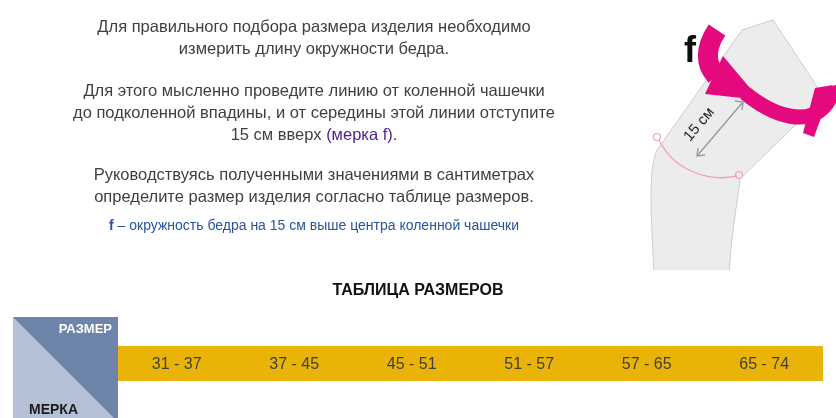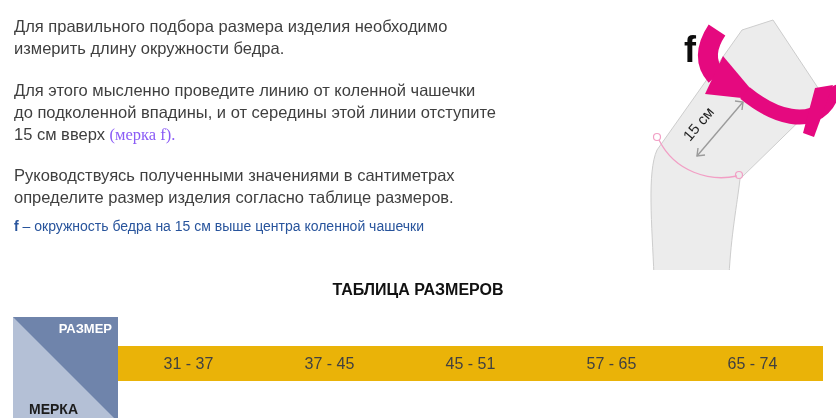--- a/index.html
+++ b/index.html
@@ -12,25 +12,26 @@
   }
 
   
   .instructions {
     position: absolute;
     left: 14px; top: 15px;
     width: 600px;
     color: #3f3f3f;
     font-size: 16.5px;
     line-height: 22px;
+    text-align: center;
   }
   .instructions p { margin: 0 0 18px 0; white-space: pre-line; }
   .instructions p.p1 { margin-bottom: 20px; }
   .instructions p.p3 { margin-bottom: 7px; }
-  .accent-pink { color: #8b5cf6; font-family: Liberation Serif, serif; }
+  .accent-pink { color: #4c1d95; }
   .note { color: #28549c; font-size: 14px; margin: 0; white-space: normal; }
   .note .lead { font-weight: bold; }
 
   
   .illustration {
     position: absolute;
     left: 610px; top: 0;
     width: 226px; height: 270px;
   }
 
@@ -142,18 +143,19 @@
       <div class="size-cell">M</div>
       <div class="size-cell">L</div>
       <div class="size-cell">XL</div>
       <div class="size-cell">XXL</div>
     </div>
     <div class="trow">
       <div class="label-cell">f, см</div>
       <div class="value-cell">31 - 37</div>
       <div class="value-cell">37 - 45</div>
       <div class="value-cell">45 - 51</div>
+      <div class="value-cell">51 - 57</div>
       <div class="value-cell">57 - 65</div>
       <div class="value-cell">65 - 74</div>
     </div>
   </div>
 
 </div>
 
 </body></html>

